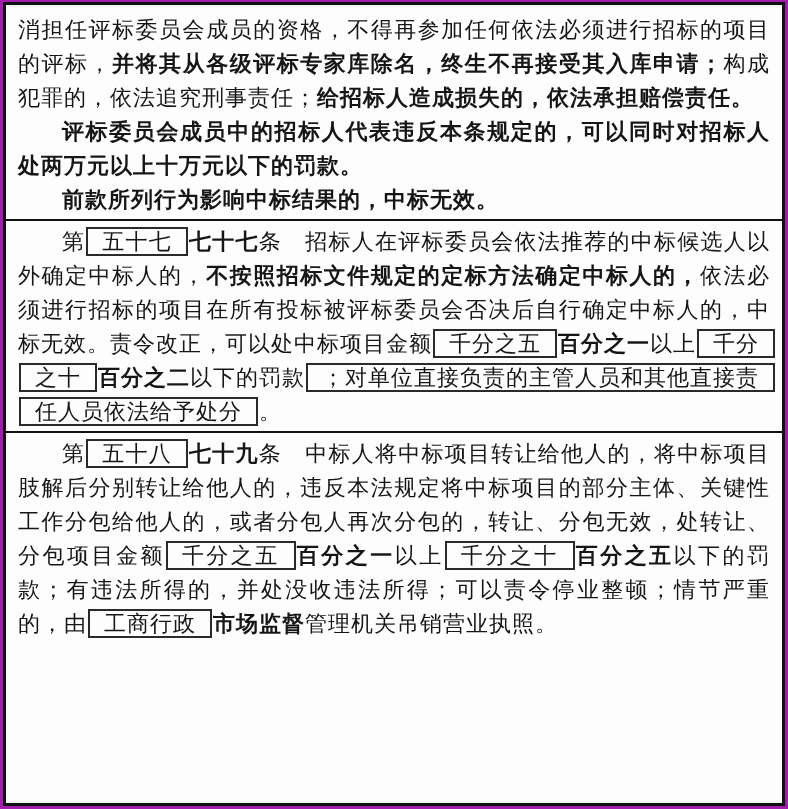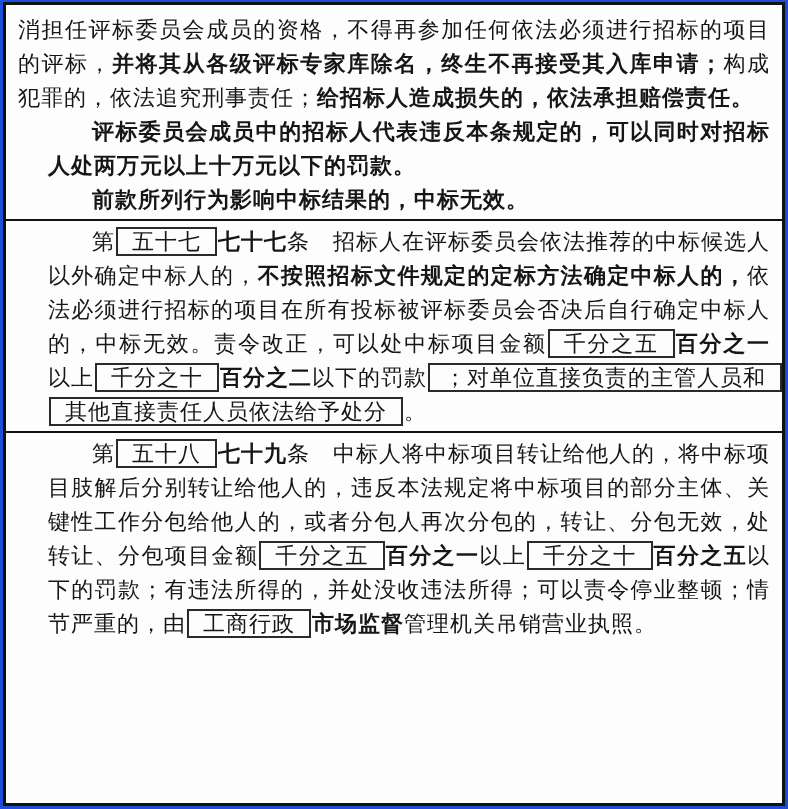--- a/index.html
+++ b/index.html
@@ -5,21 +5,21 @@
   html, body {
     margin: 0;
     padding: 0;
     background: #ffffff;
   }
   .page {
     position: relative;
     width: 788px;
     height: 809px;
     box-sizing: border-box;
-    background: #1d4ed8;
+    background: #a21caf;
     overflow: hidden;
     font-family: "Liberation Serif", serif;
   }
   .doc {
     position: absolute;
     left: 3px;
     top: 2px;
     width: 782px;
     height: 804px;
     box-sizing: border-box;
@@ -38,21 +38,20 @@
   .para {
     margin: 0;
     text-align: justify;
     font-size: 22px;
     line-height: 34px;
     letter-spacing: 1px;
     color: #161616;
   }
   .para.indent {
     text-indent: 2em;
-    margin-left: 30px;
   }
   
   .run-n {
     font-family: "Liberation Serif", serif;
     font-weight: normal;
   }
   
   .run-b {
     font-family: "Liberation Sans", sans-serif;
     font-weight: bold;

